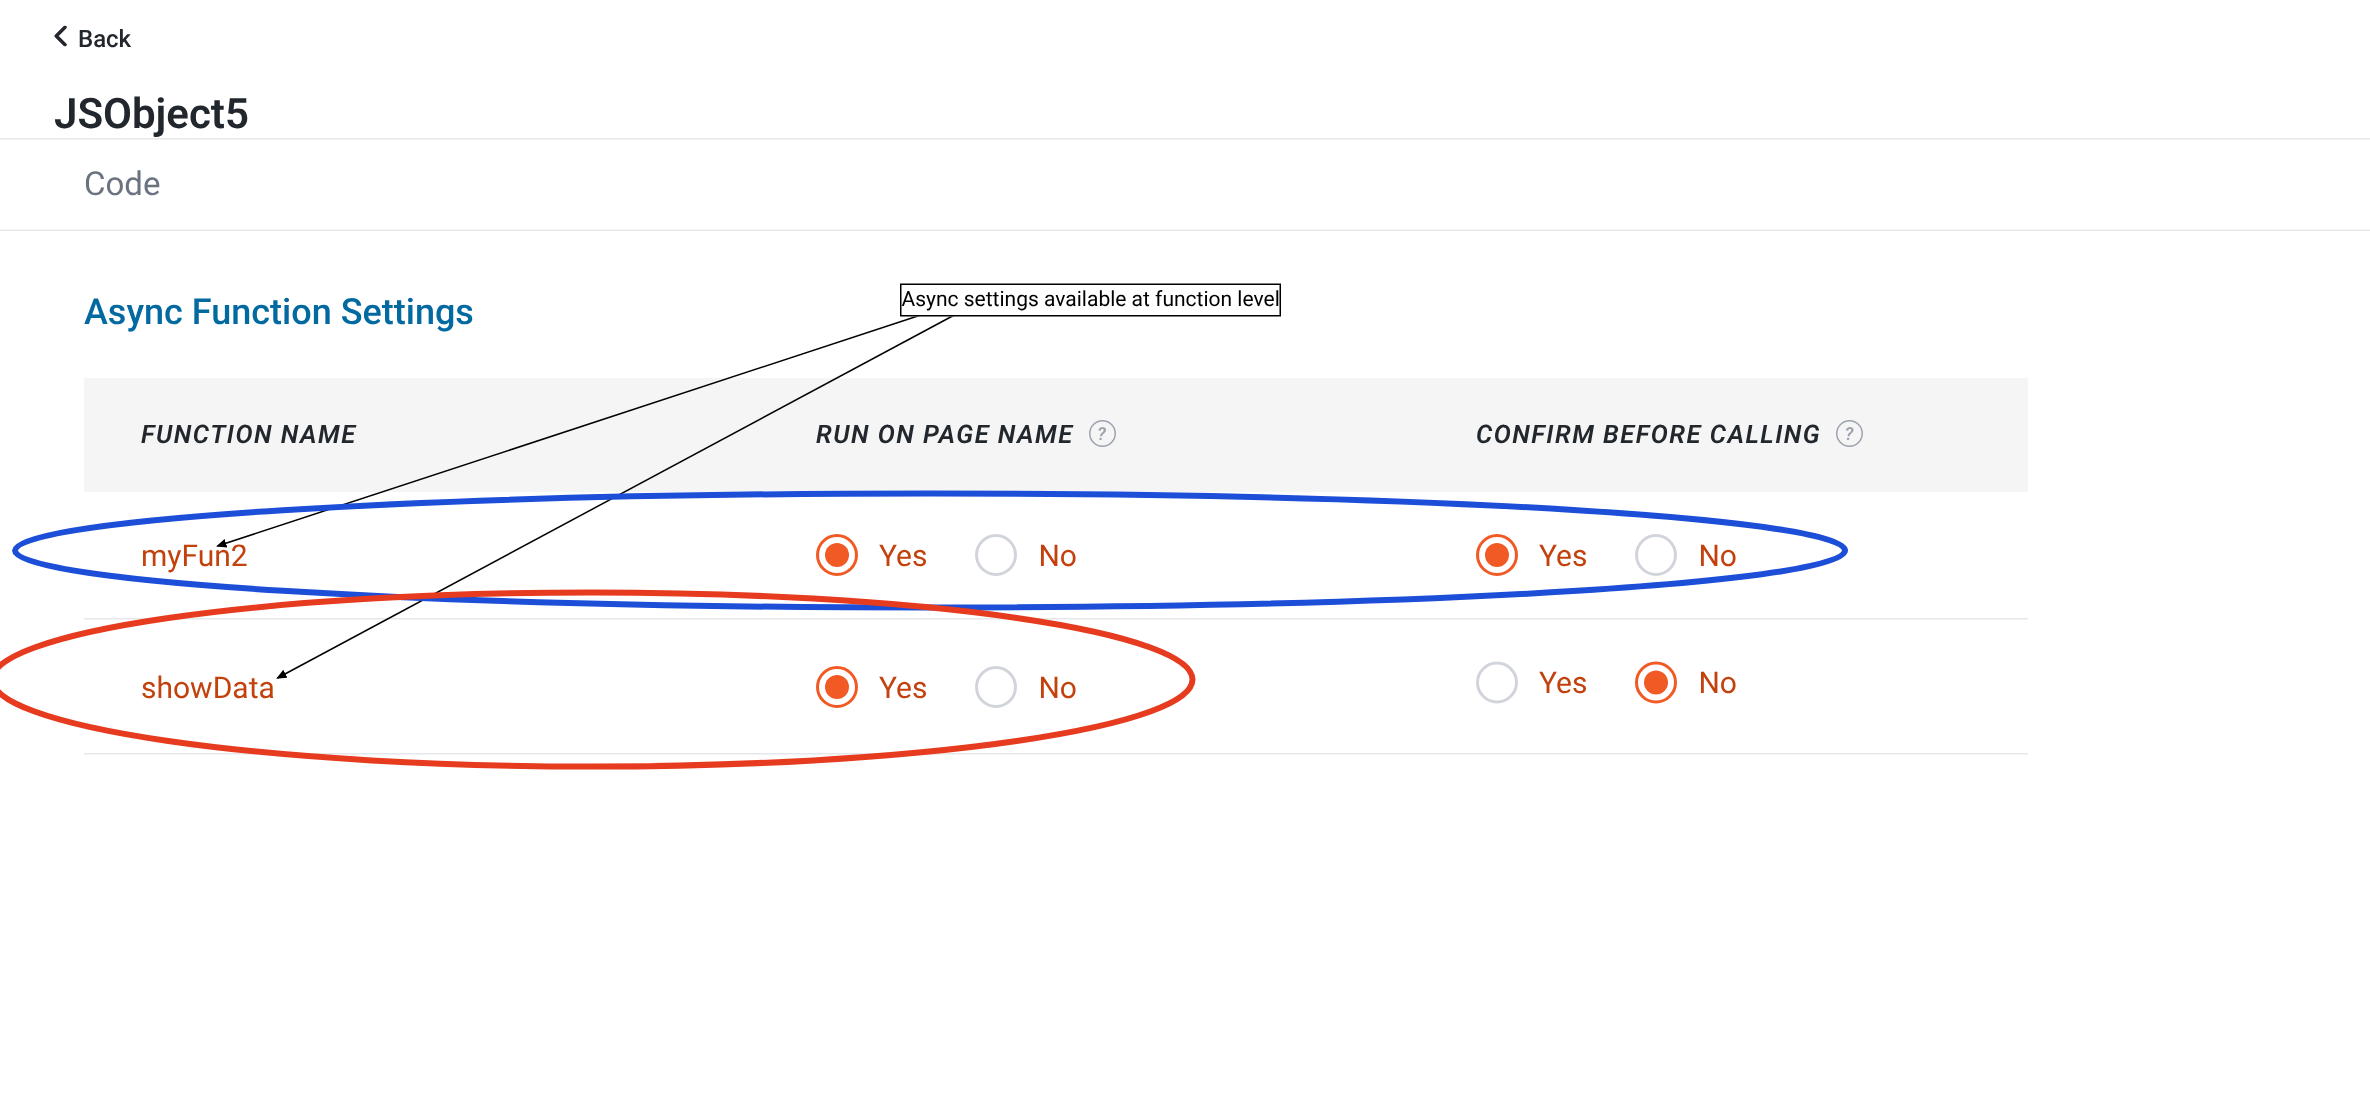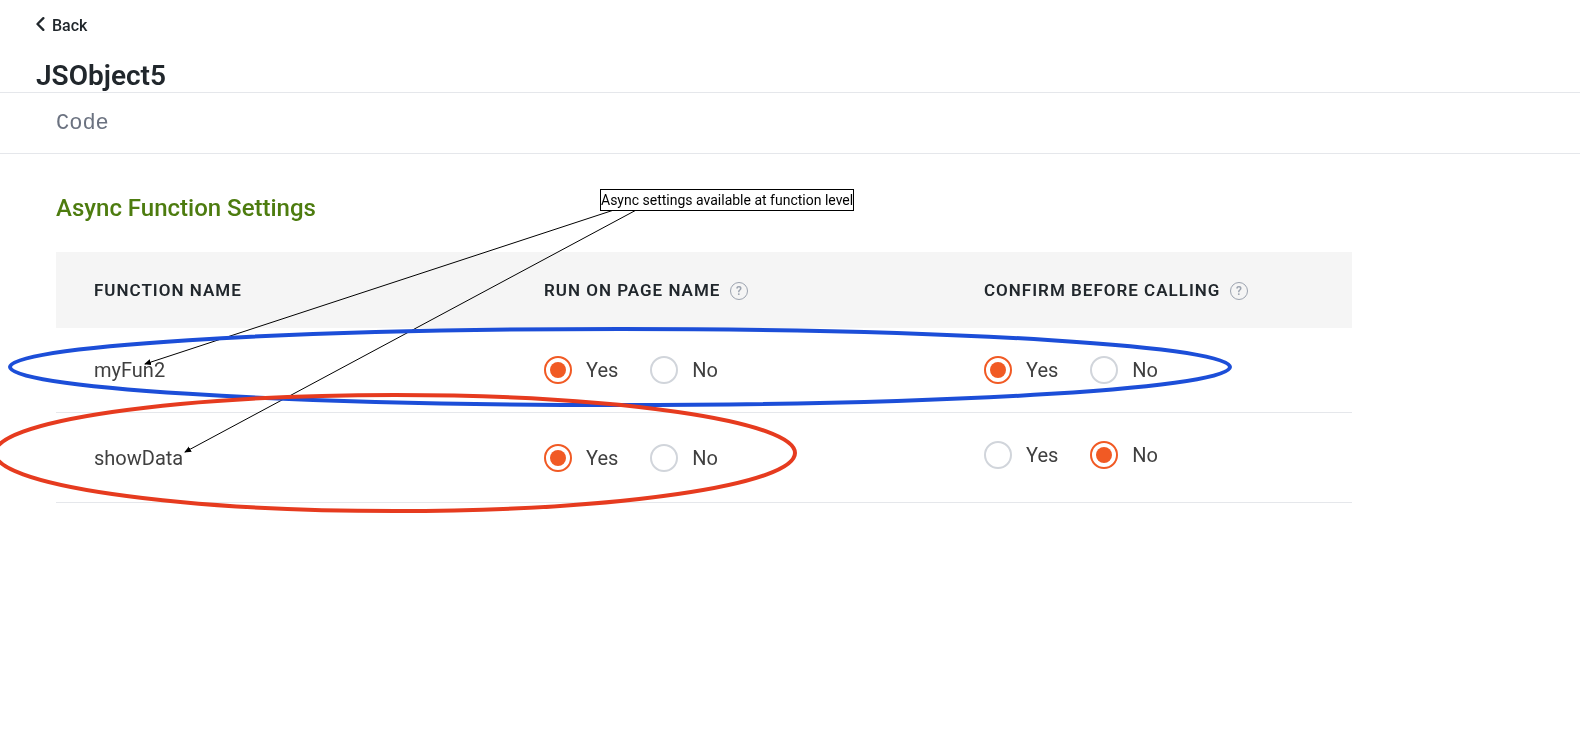--- a/index.html
+++ b/index.html
@@ -29,66 +29,65 @@
       color: #21272c;
       margin-top: 24px;
     }
     .divider-line { border: none; border-top: 1px solid #e5e7eb; }
     .tabs {
       display: flex;
       gap: 56px;
       padding: 0 56px;
       border-bottom: 1px solid #e5e7eb;
       margin-top: 0;
-      font-family: Liberation Mono, monospace;
     }
     .tab {
       font-size: 22px;
       color: #6b7280;
       padding: 18px 0 14px;
       cursor: pointer;
       border-bottom: 3px solid transparent;
     }
     .tab.active {
       color: #21272c;
       font-weight: 600;
       border-bottom: 3px solid #f15a24;
     }
     .content {
       padding: 40px 56px;
       position: relative;
     }
     .section-title {
       font-size: 24px;
-      color: #4d7c0f;
+      color: #0369a1;
       margin-bottom: 30px;
       font-weight: 500;
     }
     .table {
       width: 1296px;
       border-collapse: collapse;
     }
     .table th {
       background: #f5f5f5;
       text-align: left;
       font-size: 17px;
       letter-spacing: 1px;
       color: #21272c;
       padding: 28px 20px 28px 38px;
       font-weight: 600;
     }
-    .th-inner { display: inline-flex; align-items: flex-end; gap: 10px; }
+    .th-inner { display: inline-flex; align-items: flex-start; gap: 10px; font-style: italic; }
     .help-icon {
       display: inline-flex; align-items: center; justify-content: center;
       width: 18px; height: 18px; border: 1.5px solid #9ca3af; border-radius: 50%;
       font-size: 12px; color: #9ca3af; cursor: help;
     }
     .table td {
       font-size: 20px;
-      color: #404040;
+      color: #c2410c;
       padding: 28px 20px 28px 38px;
       border-bottom: 1px solid #e5e7eb;
     }
     .col-name { width: 450px; }
     .col-mid { width: 440px; }
     .radio-group { display: inline-flex; align-items: center; gap: 32px; }
     .radio-opt { display: inline-flex; align-items: center; gap: 14px; cursor: pointer; }
     .radio-outer {
       width: 28px; height: 28px; border-radius: 50%; border: 2px solid #d1d5db;
       display: inline-flex; align-items: center; justify-content: center;

